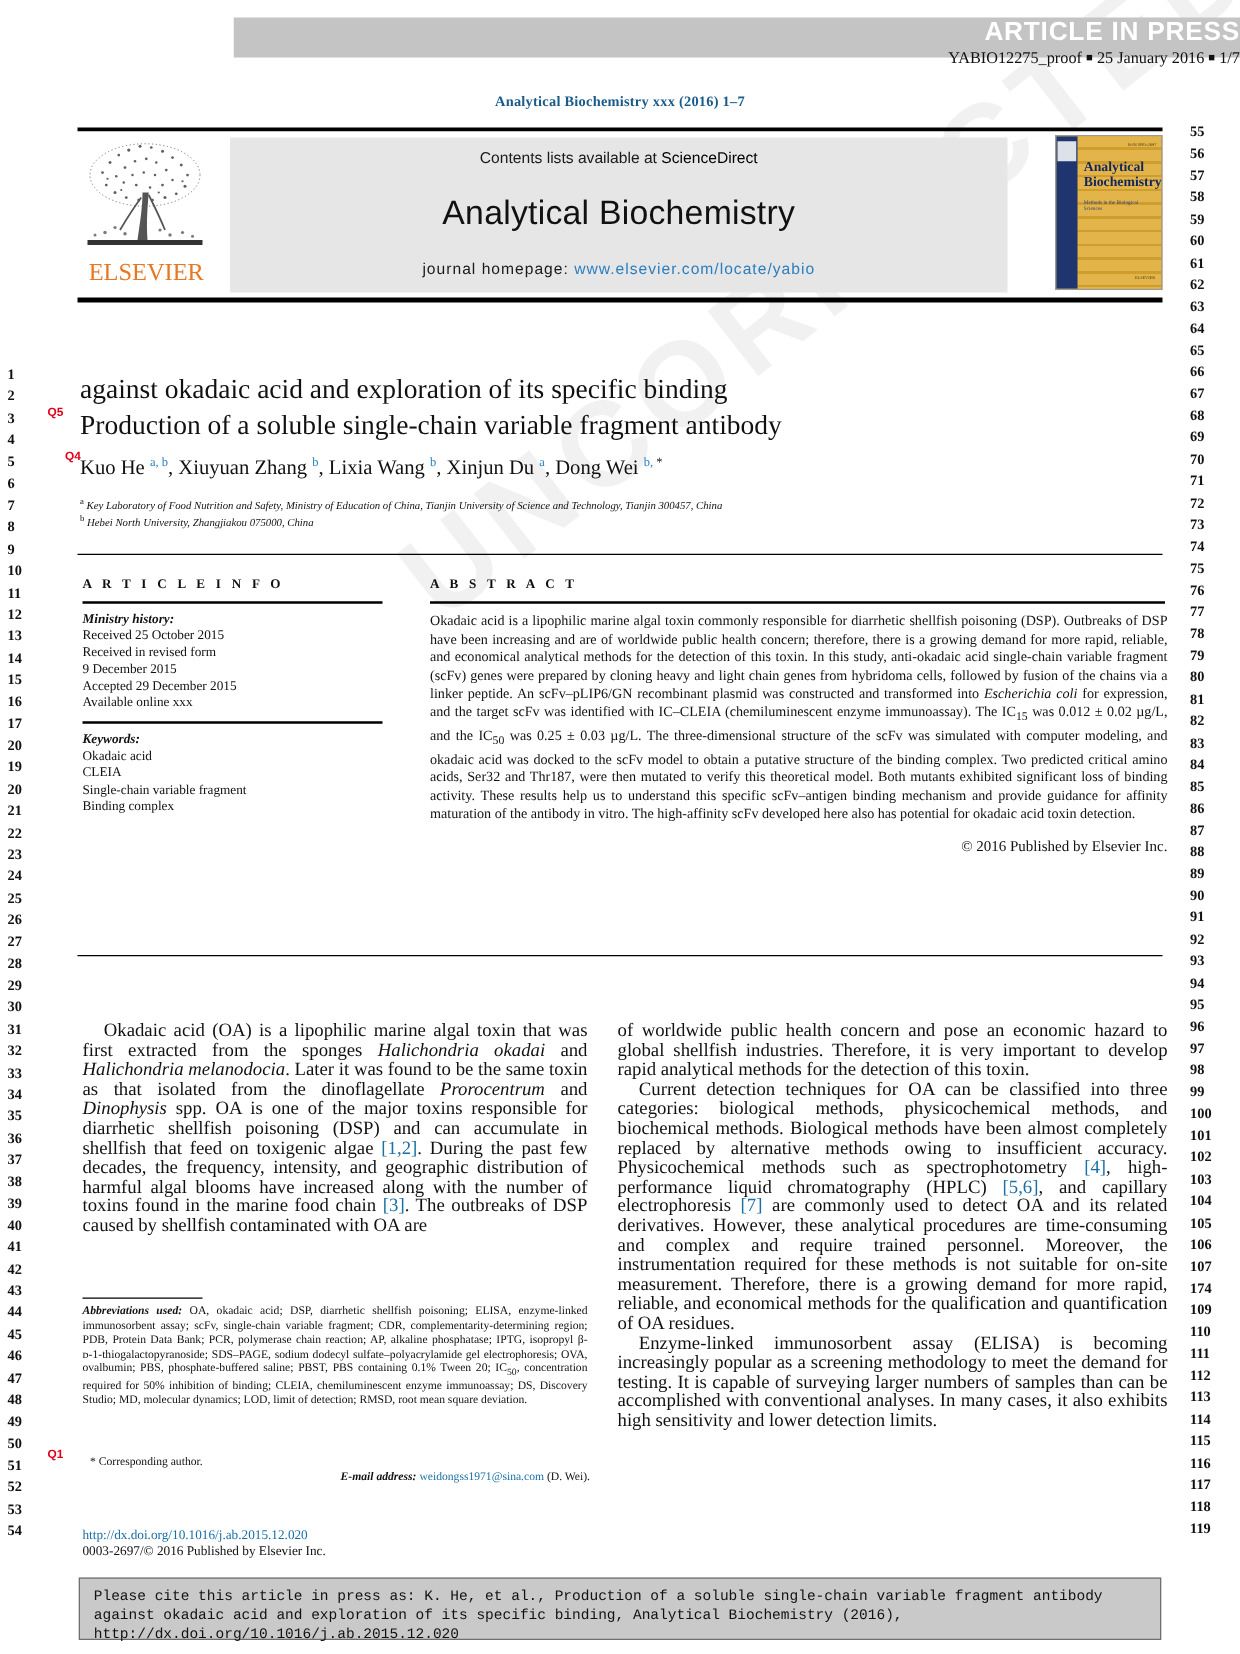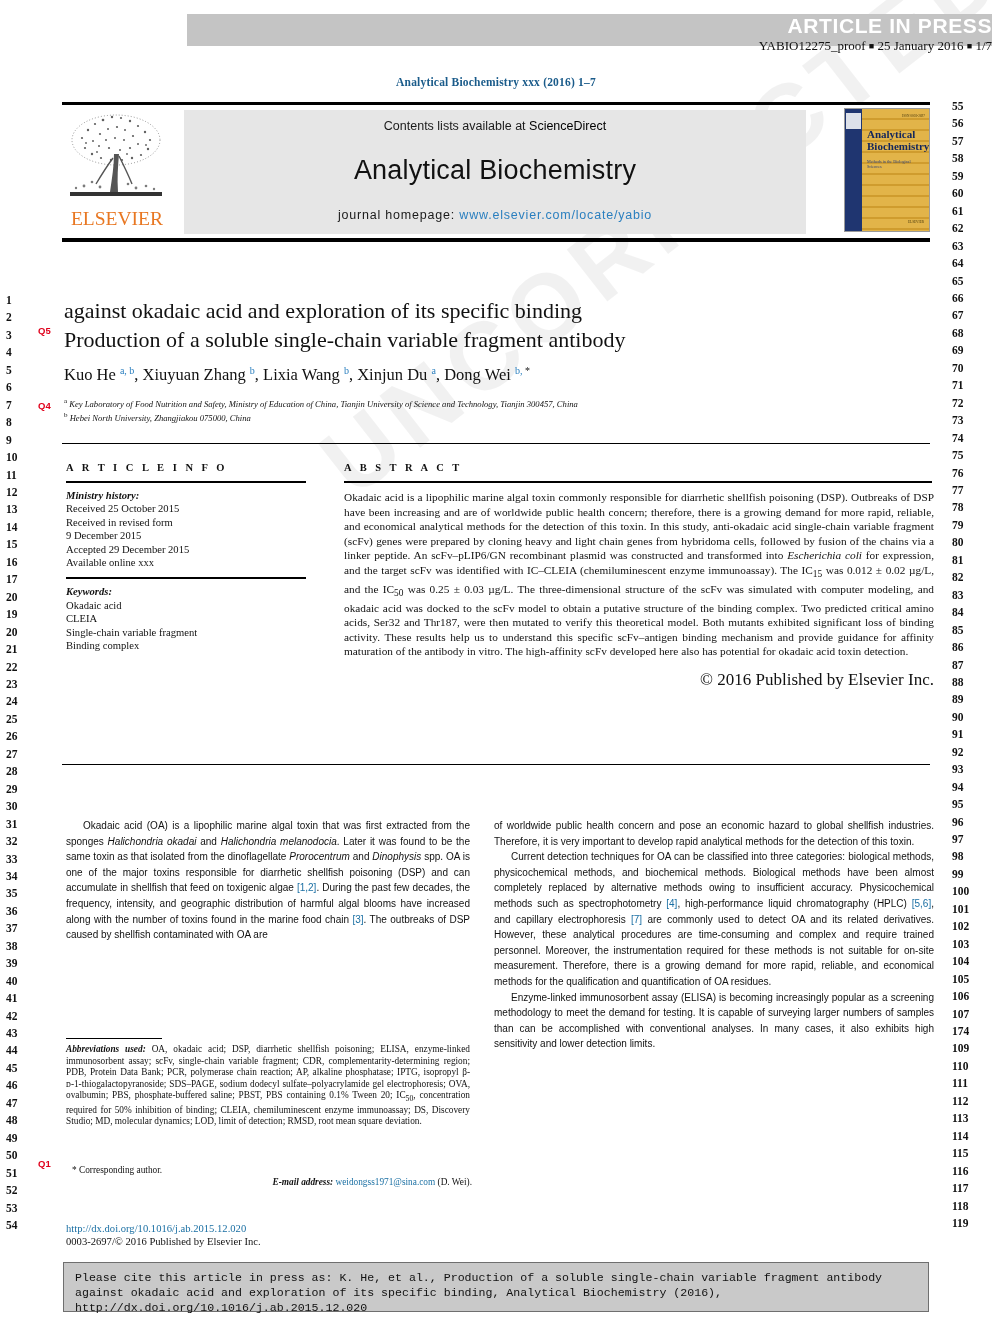--- a/index.html
+++ b/index.html
@@ -231,36 +231,36 @@
   .abs-body {
     font-family: "Liberation Serif", serif;
     font-size: 11.3px;
     line-height: 14.6px;
     text-align: justify;
     color: #111;
   }
   .abs-body i { font-style: italic; }
   .abs-copy {
     font-family: "Liberation Serif", serif;
-    font-size: 17px;
+    font-size: 12px;
     text-align: right;
     margin-top: 11px;
     color: #111;
   }
 
   
   .col-left {
     position: absolute; left: 66px; top: 818px; width: 404px;
   }
   .col-right {
     position: absolute; left: 494px; top: 818px; width: 440px;
   }
   .body-p {
-    font-family: Liberation Sans, sans-serif;
-    font-size: 10px;
+    font-family: Liberation Serif, serif;
+    font-size: 15px;
     line-height: 15.6px;
     text-align: justify;
     color: #111;
     margin: 0;
   }
   .body-p + .body-p { text-indent: 17px; }
   .body-p.first { text-indent: 17px; }
   .body-p i { font-style: italic; }
   .ref { color: #1a6fa3; }
 
@@ -555,21 +555,21 @@
       <div>113</div>
       <div>114</div>
       <div>115</div>
       <div>116</div>
       <div>117</div>
       <div>118</div>
       <div>119</div>
     </div>
 
   <div class="qmark" style="left:38px; top:325px;">Q5</div>
-  <div class="qmark" style="left:38px; top:360px;margin-top:40px;">Q4</div>
+  <div class="qmark" style="left:52px; top:360px;">Q4</div>
   <div class="qmark" style="left:38px; top:1158px;">Q1</div>
 
   <div class="title">
     <div>against okadaic acid and exploration of its specific binding</div>
     <div>Production of a soluble single-chain variable fragment antibody</div>
   </div>
 
   <div class="authors" id="authors"><span>Kuo He <sup>a, b</sup></span>, <span>Xiuyuan Zhang <sup>b</sup></span>, <span>Lixia Wang <sup>b</sup></span>, <span>Xinjun Du <sup>a</sup></span>, <span>Dong Wei <sup>b, <span class="star">*</span></sup></span></div>
 
   <div class="affil" id="affils">

